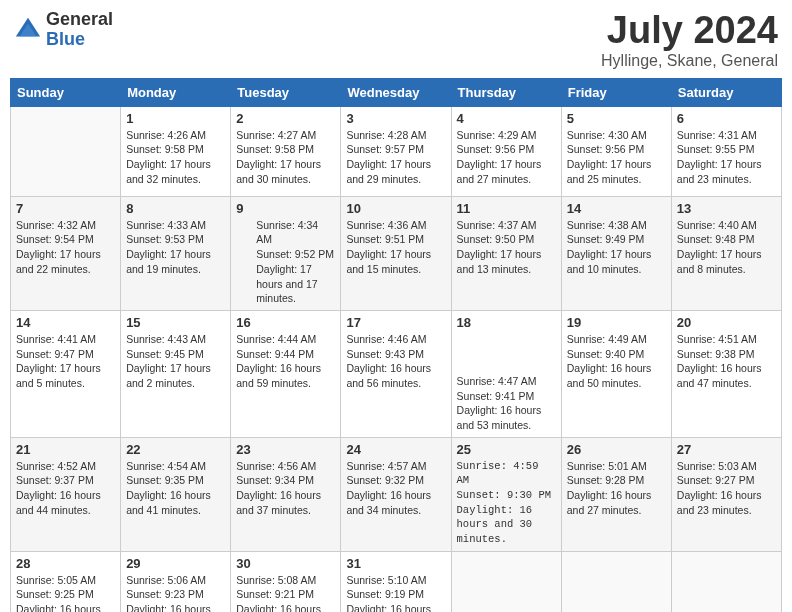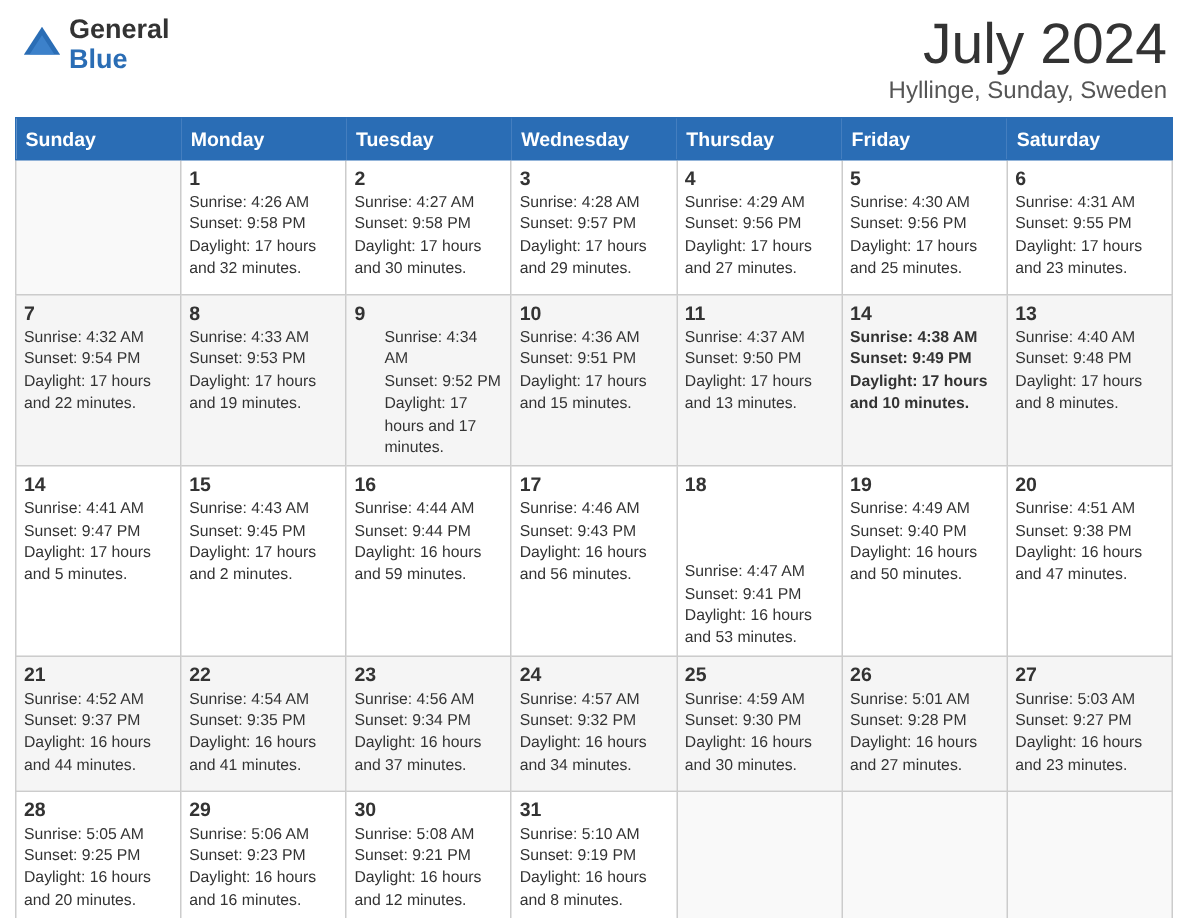--- a/index.html
+++ b/index.html
@@ -40,21 +40,21 @@
     }
     .logo-icon {
       width: 28px;
       height: 28px;
     }
     .title-block {
       text-align: right;
     }
     .month-year {
       font-size: 38px;
-      font-weight: normal;
+      font-weight: bold;
       color: #333;
       line-height: 1.1;
     }
     .location {
       font-size: 16px;
       color: #555;
     }
     table {
       width: 100%;
       border-collapse: collapse;
@@ -107,21 +107,21 @@
       <polygon points="15,2 28,22 2,22" fill="#2a6db5"></polygon>
       <polygon points="15,8 24,22 6,22" fill="#4a90d9" opacity="0.6"></polygon>
     </svg>
     <div class="logo-text">
       <span class="logo-general">General</span>
       <span class="logo-blue">Blue</span>
     </div>
   </div>
   <div class="title-block">
     <div class="month-year">July 2024</div>
-    <div class="location">Hyllinge, Sunday, Sweden</div>
+    <div class="location">Hyllinge, Skane, General</div>
   </div>
 </div>
 
 <table>
   <thead>
     <tr>
     <th>Sunday</th>
         <th>Monday</th>
         <th>Tuesday</th>
         <th>Wednesday</th>
@@ -196,21 +196,21 @@
 Daylight: 17 hours and 15 minutes.</div>
         </td>
         <td>
           <div class="day-num">11</div>
           <div class="day-info" style="white-space: pre-line;">Sunrise: 4:37 AM
 Sunset: 9:50 PM
 Daylight: 17 hours and 13 minutes.</div>
         </td>
         <td>
           <div class="day-num">14</div>
-          <div class="day-info" style="white-space: pre-line; font-weight: bold;">Sunrise: 4:38 AM
+          <div class="day-info" style="white-space: pre-line;">Sunrise: 4:38 AM
 Sunset: 9:49 PM
 Daylight: 17 hours and 10 minutes.</div>
         </td>
         <td>
           <div class="day-num">13</div>
           <div class="day-info" style="white-space: pre-line;">Sunrise: 4:40 AM
 Sunset: 9:48 PM
 Daylight: 17 hours and 8 minutes.</div>
         </td>
       </tr>
@@ -278,21 +278,21 @@
 Daylight: 16 hours and 37 minutes.</div>
         </td>
         <td>
           <div class="day-num">24</div>
           <div class="day-info" style="white-space: pre-line;">Sunrise: 4:57 AM
 Sunset: 9:32 PM
 Daylight: 16 hours and 34 minutes.</div>
         </td>
         <td>
           <div class="day-num">25</div>
-          <div class="day-info" style="white-space: pre-line;">Sunrise: 4:59 AM
+          <div class="day-info" style="white-space: pre-line; font-family: Liberation Mono, monospace;">Sunrise: 4:59 AM
 Sunset: 9:30 PM
 Daylight: 16 hours and 30 minutes.</div>
         </td>
         <td>
           <div class="day-num">26</div>
           <div class="day-info" style="white-space: pre-line;">Sunrise: 5:01 AM
 Sunset: 9:28 PM
 Daylight: 16 hours and 27 minutes.</div>
         </td>
         <td>

